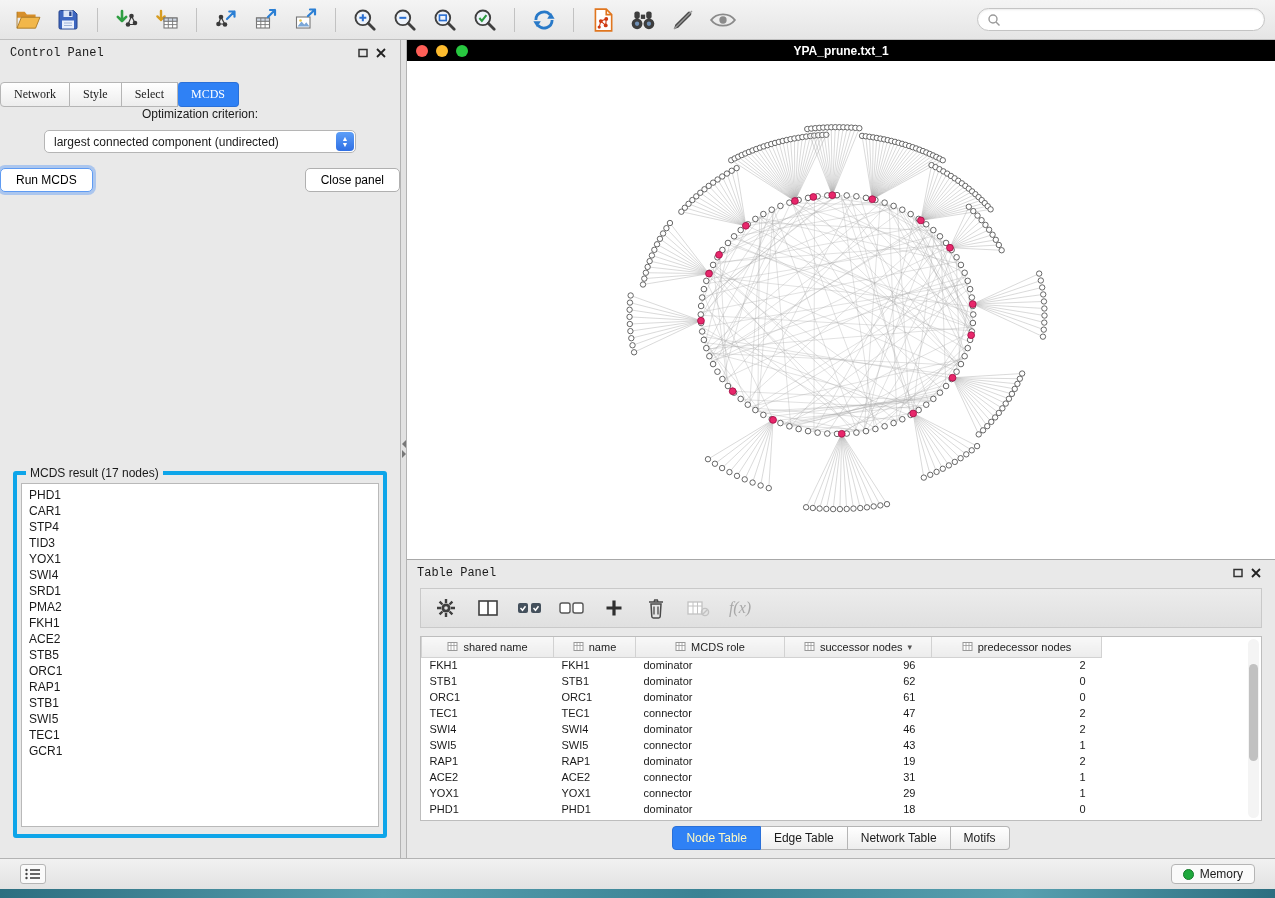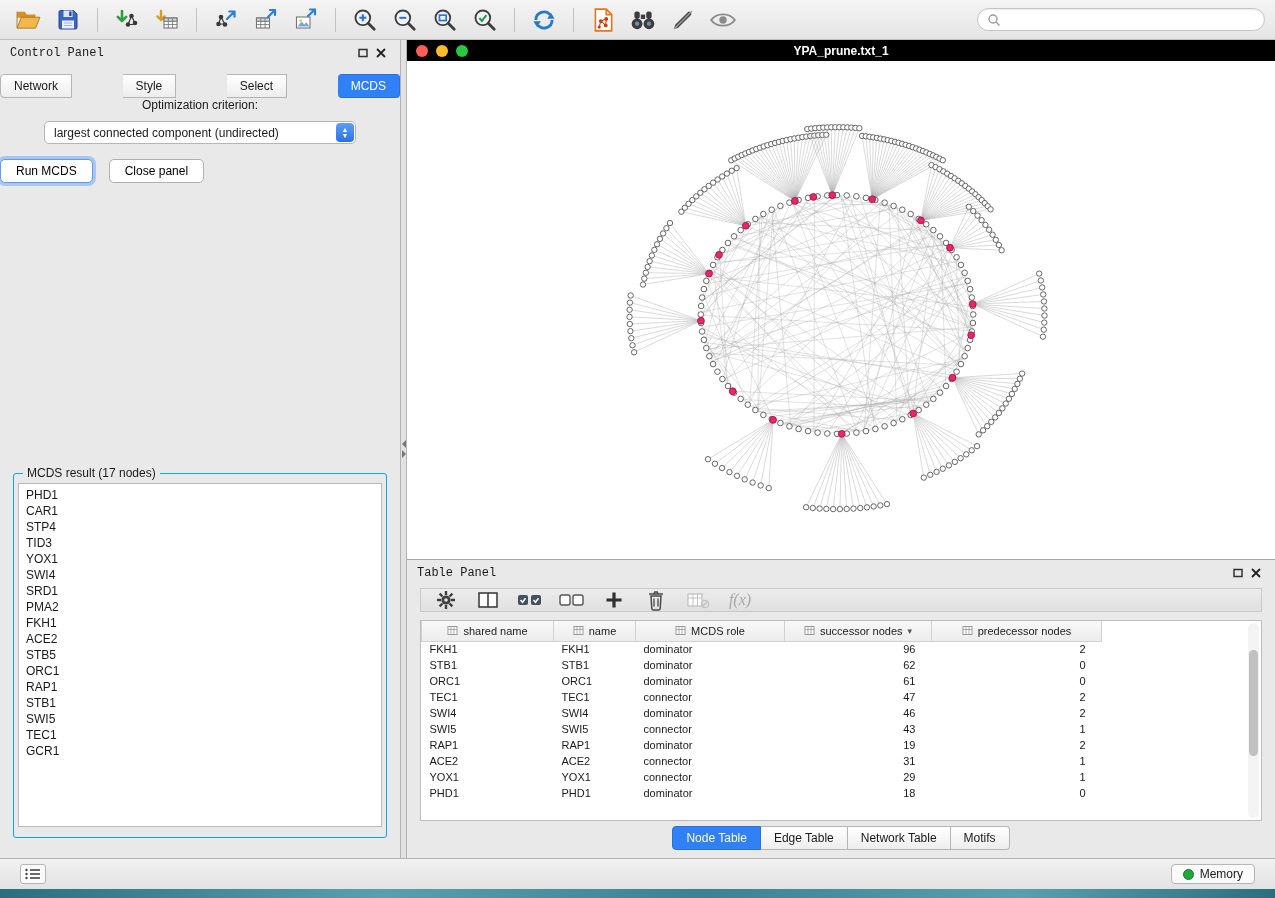--- a/index.html
+++ b/index.html
@@ -18,38 +18,38 @@
 
   
   .main { display:flex; height:818px; }
 
   
   .control-panel { width:400px; background:#e9e9e9; display:flex; flex-direction:column; }
   .panel-header { height:26px; display:flex; align-items:center; padding:0 10px; font-size:12px; color:#1a1a1a; flex:0 0 auto;font-family:Liberation Mono, monospace; }
   .ph-spacer { flex:1; }
   .ph-btn { display:flex; align-items:center; justify-content:center; width:18px; height:18px; }
 
-  .cp-tabs { display:flex; justify-content:space-between; margin-top:8px; flex:0 0 auto; }
+  .cp-tabs { display:flex; justify-content:flex-start; margin-top:16px; flex:0 0 auto;font-family:Liberation Serif, serif; }
   .cp-tab { font-size:12px; padding:4px 13px; background:linear-gradient(#ffffff,#ededed); border:1px solid #b5b5b5;
             border-left:none; color:#1a1a1a; }
   .cp-tab:first-child { border-left:1px solid #b5b5b5; border-radius:4px 0 0 4px; }
   .cp-tab:last-child { border-radius:0 4px 4px 0; }
   .cp-tab.active { background:#2f81f5; color:#fff; border-color:#2a70d8; border-radius:4px; }
 
   .opt-label { text-align:center; font-size:12px; }
   .dropdown { margin:9px 44px 0; height:23px; background:#fff; border:1px solid #b5b5b5; border-radius:5px;
               display:flex; align-items:center; font-size:12px; position:relative; padding:0 24px 0 9px; white-space:nowrap; }
   .dd-stepper { position:absolute; right:1px; top:1px; bottom:1px; width:18px; border-radius:4px;
                 background:linear-gradient(#5d9ff8,#2f6fe4); color:#fff; display:flex; flex-direction:column;
                 align-items:center; justify-content:center; font-size:7px; line-height:6px; }
-  .btn-row { display:flex; justify-content:flex-start; gap:16px; margin-top:15px; }
+  .btn-row { display:flex; justify-content:space-between; gap:16px; margin-top:15px; }
   .btn { font-size:12px; padding:4px 15px; background:#fff; border:1px solid #b0b0b0; border-radius:5px; font-family:inherit; }
   .btn.focused { border-color:#5f9bf2; box-shadow:0 0 0 3px rgba(96,156,245,.45); }
 
-  .mcds-group { margin:auto 13px 20px; height:372px; border:1px solid #0ea5e9; border-radius:3px; padding:3px 4px 5px; }
+  .mcds-group { margin:auto 13px 20px; height:372px; border:4px solid #0ea5e9; border-radius:3px; padding:3px 4px 5px; }
   .mcds-group legend { font-size:12px; padding:0 4px; margin-left:5px; }
   .mcds-list { background:#fff; border:1px solid #b9b9b9; height:344px; overflow:hidden; font-size:12px; padding:3px 0 0 7px; }
   .mcds-item { line-height:16px; }
 
   
   .splitter { width:7px; background:#e2e2e2; border-left:1px solid #b3b3b3; border-right:1px solid #b3b3b3; position:relative; }
   .split-arrows { position:absolute; top:398px; left:0; width:5px; }
   .arr-l, .arr-r { display:block; width:0; height:0; margin:2px auto; }
   .arr-l { border-top:4px solid transparent; border-bottom:4px solid transparent; border-right:4px solid #777; }
   .arr-r { border-top:4px solid transparent; border-bottom:4px solid transparent; border-left:4px solid #777; }
@@ -58,21 +58,21 @@
   .right { flex:1; display:flex; flex-direction:column; width:868px;justify-content:space-between; }
   .network-window { height:520px; display:flex; flex-direction:column; background:#fff; border-bottom:1px solid #a8a8a8; }
   .net-titlebar { height:21px; background:#000; position:relative; display:flex; align-items:center; flex:0 0 auto; }
   .traffic { display:flex; gap:8px; margin-left:9px; z-index:2; }
   .light { width:12px; height:12px; border-radius:50%; }
   .net-title { position:absolute; left:0; right:0; text-align:center; color:#fff; font-size:12px; font-weight:bold; }
   #network-svg { display:block; width:868px; height:499px; background:#fff; }
 
   
   .table-panel { flex:1; background:#e9e9e9; display:flex; flex-direction:column; }
-  .tp-toolbar { height:24px; margin:2px 13px 8px; background:linear-gradient(#ececec,#e0e0e0); border:1px solid #c9c9c9;
+  .tp-toolbar { height:40px; margin:2px 13px 8px; background:linear-gradient(#ececec,#e0e0e0); border:1px solid #c9c9c9;
                 display:flex; align-items:center; gap:16px; padding:0 12px; flex:0 0 auto; }
   .tp-tool { display:flex; align-items:center; justify-content:center; min-width:26px; height:26px; }
   .fx { font-family:"Liberation Serif", serif; font-style:italic; font-size:16px; color:#a8a8a8; }
 
   .table-wrap { margin:0 13px; background:#fff; border:1px solid #bdbdbd; flex:1; position:relative; overflow:hidden; }
   table { border-collapse:collapse; table-layout:fixed; width:680px; }
   th { height:20px; background:linear-gradient(#f8f8f8,#ececec); border:1px solid #d2d2d2; border-top:none;
        font-size:11px; font-weight:normal; color:#222; }
   .th-inner { display:flex; align-items:center; justify-content:center; gap:5px; }
   td { height:16px; font-size:11px; padding:0 8px; white-space:nowrap; overflow:hidden; }

